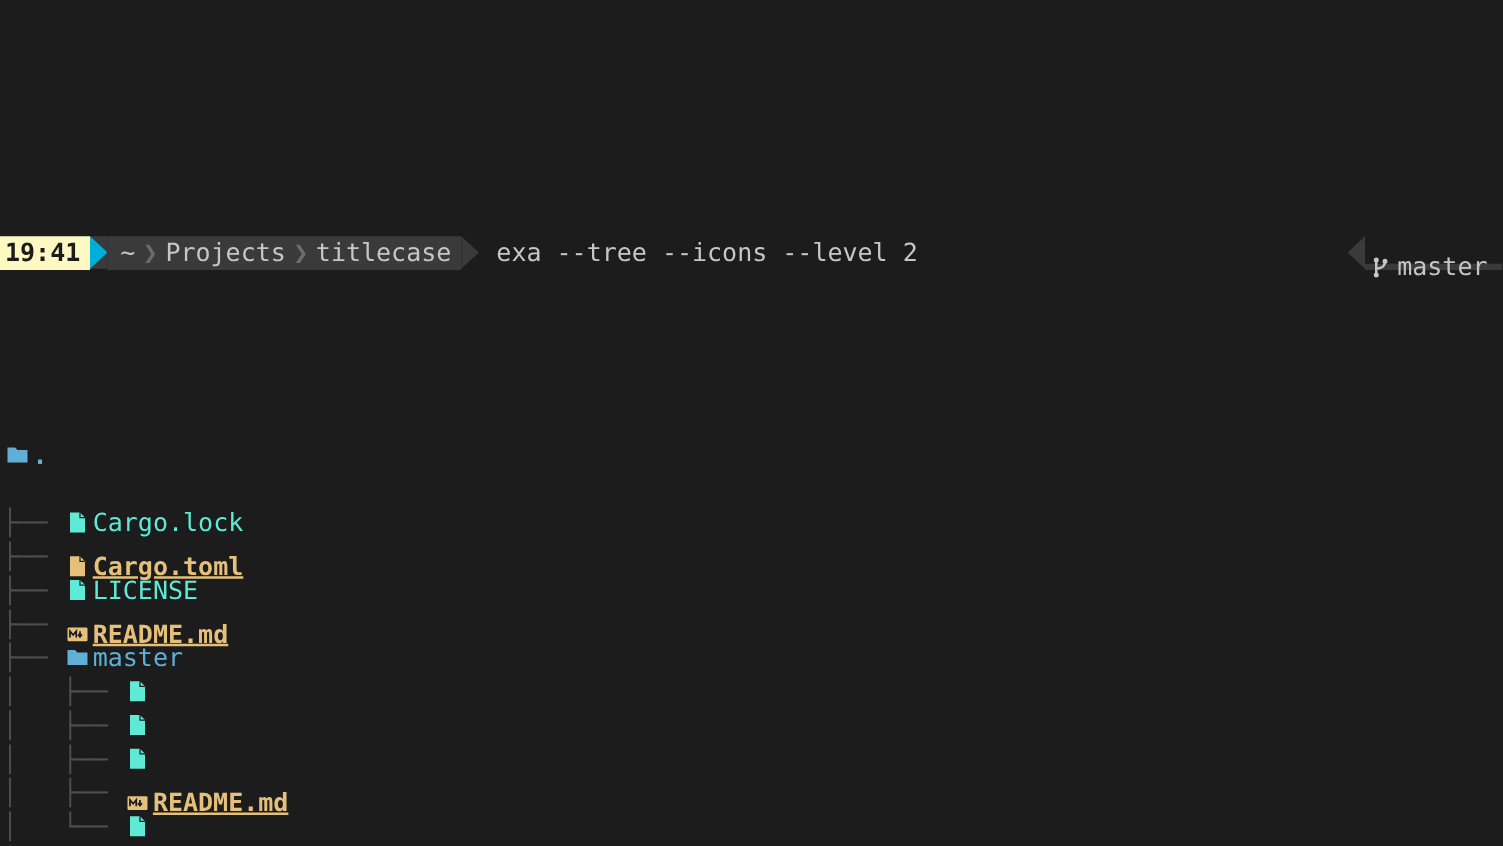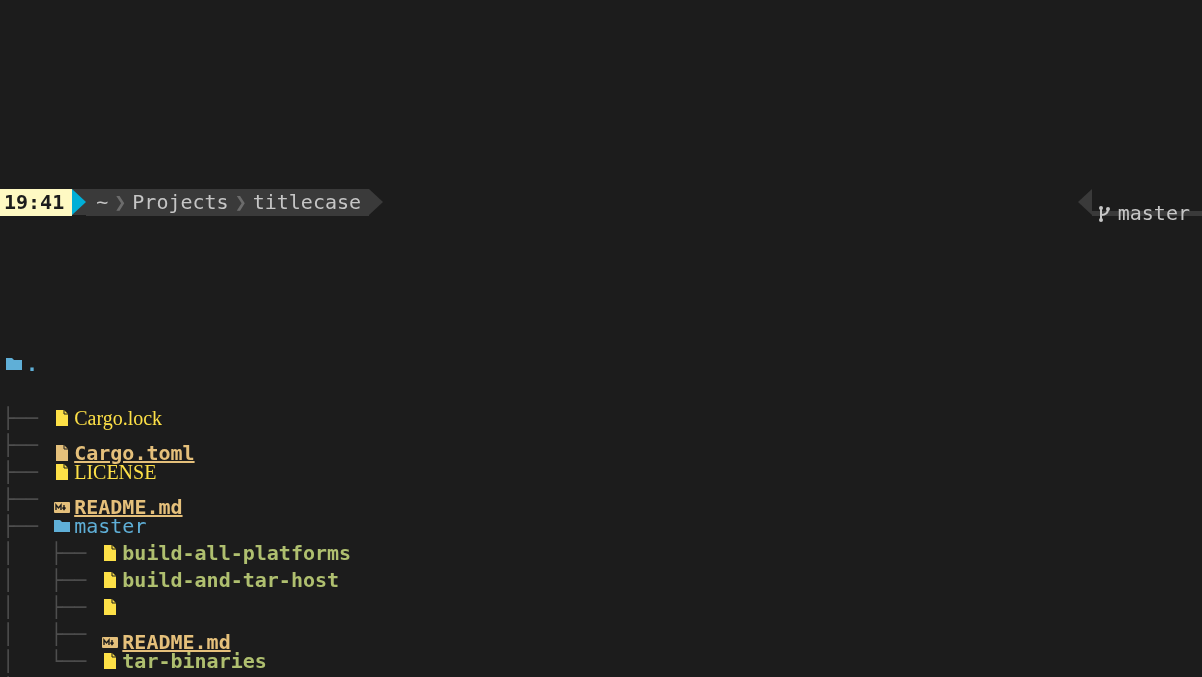--- a/index.html
+++ b/index.html
@@ -25,21 +25,21 @@
   .path-seg { background: #3a3a3a; color: #c6c6c6; font-weight: normal; }
   .cmd-seg { background: #1c1c1c; color: #c6c6c6; padding-left: 14px; font-weight: normal; }
   .spacer { flex: 1; background: #1c1c1c; }
   .a-dark-on-grey-rev { border-right-color: #3a3a3a; background: #1c1c1c; }
   .branch-seg { background: #3a3a3a; color: #c6c6c6; padding-right: 12px; padding-left: 4px; font-weight: normal; margin-top: 22px; }
   .sep { color: #6c6c6c; padding: 0 6px; }
   .tree { padding: 0 0 0 2px; }
   .row { height: 27px; display: flex; align-items: center; }
   .guide { color: #4e4e4e; }
   .ico { width: 24px; display: inline-block; text-align: center; }
-  .c-white  { color: #fde047; font-family: Liberation Serif, serif; }
+  .c-white  { color: #5eead4; }
   .c-blue   { color: #5fafd7; }
   .c-yellow { color: #e5c07b; font-weight: bold; text-decoration: underline; text-decoration-thickness: 2px; margin-top: 15px; }
   .c-green  { color: #afbf6f; font-weight: bold; }
   .svg-ico { vertical-align: -2px; }
 </style>
 </head>
 <body>
 
 
 
@@ -71,20 +71,21 @@
 </svg>
 
 
 <div class="promptline">
   <span class="seg time-seg">19:41</span>
   <span class="arrow arrow-r a-time-on-grey"></span>
   <span class="seg path-seg">
     <span>~</span><span class="sep">❯</span><span>Projects</span><span class="sep">❯</span><span>titlecase</span>
   </span>
   <span class="arrow arrow-r a-grey-on-dark"></span>
+  <span class="seg cmd-seg">exa --tree --icons --level 2</span>
   <span class="spacer"></span>
   <span class="arrow arrow-l a-dark-on-grey-rev"></span>
   <span class="seg branch-seg">
     <svg class="svg-ico" width="18" height="18">
         <use href="#i-branch"></use>
       </svg>
     <span style="padding-left:4px">master</span>
   </span>
 </div>
 
@@ -100,27 +101,27 @@
         </svg></span><span class="c-white">Cargo.lock</span></div><div class="row"><span class="guide">├── </span><span class="ico c-yellow"><svg class="svg-ico" width="18" height="18">
           <use href="#i-file"></use>
         </svg></span><span class="c-yellow">Cargo.toml</span></div><div class="row"><span class="guide">├── </span><span class="ico c-white"><svg class="svg-ico" width="18" height="18">
           <use href="#i-file"></use>
         </svg></span><span class="c-white">LICENSE</span></div><div class="row"><span class="guide">├── </span><span class="ico c-yellow"><svg class="svg-ico" width="18" height="18">
           <use href="#i-md"></use>
         </svg></span><span class="c-yellow">README.md</span></div><div class="row"><span class="guide">├── </span><span class="ico c-blue"><svg class="svg-ico" width="18" height="18">
           <use href="#i-folder"></use>
         </svg></span><span class="c-blue">master</span></div><div class="row"><span class="guide">│   ├── </span><span class="ico c-white"><svg class="svg-ico" width="18" height="18">
           <use href="#i-file"></use>
-        </svg></span><span class="c-green">build-all-platforms</span></div><div class="row"><span class="guide">│   ├── </span><span class="ico c-white"><svg class="svg-ico" width="18" height="18">
+        </svg></span></div><div class="row"><span class="guide">│   ├── </span><span class="ico c-white"><svg class="svg-ico" width="18" height="18">
           <use href="#i-file"></use>
-        </svg></span><span class="c-green">build-and-tar-host</span></div><div class="row"><span class="guide">│   ├── </span><span class="ico c-white"><svg class="svg-ico" width="18" height="18">
+        </svg></span></div><div class="row"><span class="guide">│   ├── </span><span class="ico c-white"><svg class="svg-ico" width="18" height="18">
           <use href="#i-file"></use>
         </svg></span></div><div class="row"><span class="guide">│   ├── </span><span class="ico c-yellow"><svg class="svg-ico" width="18" height="18">
           <use href="#i-md"></use>
         </svg></span><span class="c-yellow">README.md</span></div><div class="row"><span class="guide">│   └── </span><span class="ico c-white"><svg class="svg-ico" width="18" height="18">
           <use href="#i-file"></use>
-        </svg></span><span class="c-green">tar-binaries</span></div><div class="row"><span class="guide">├── </span><span class="ico c-blue"></span><span class="c-blue">src</span></div></div>
+        </svg></span></div><div class="row"><span class="guide">├── </span><span class="ico c-blue"></span><span class="c-blue">src</span></div></div>
 
 
 
 
 
 
 
 </body></html>

